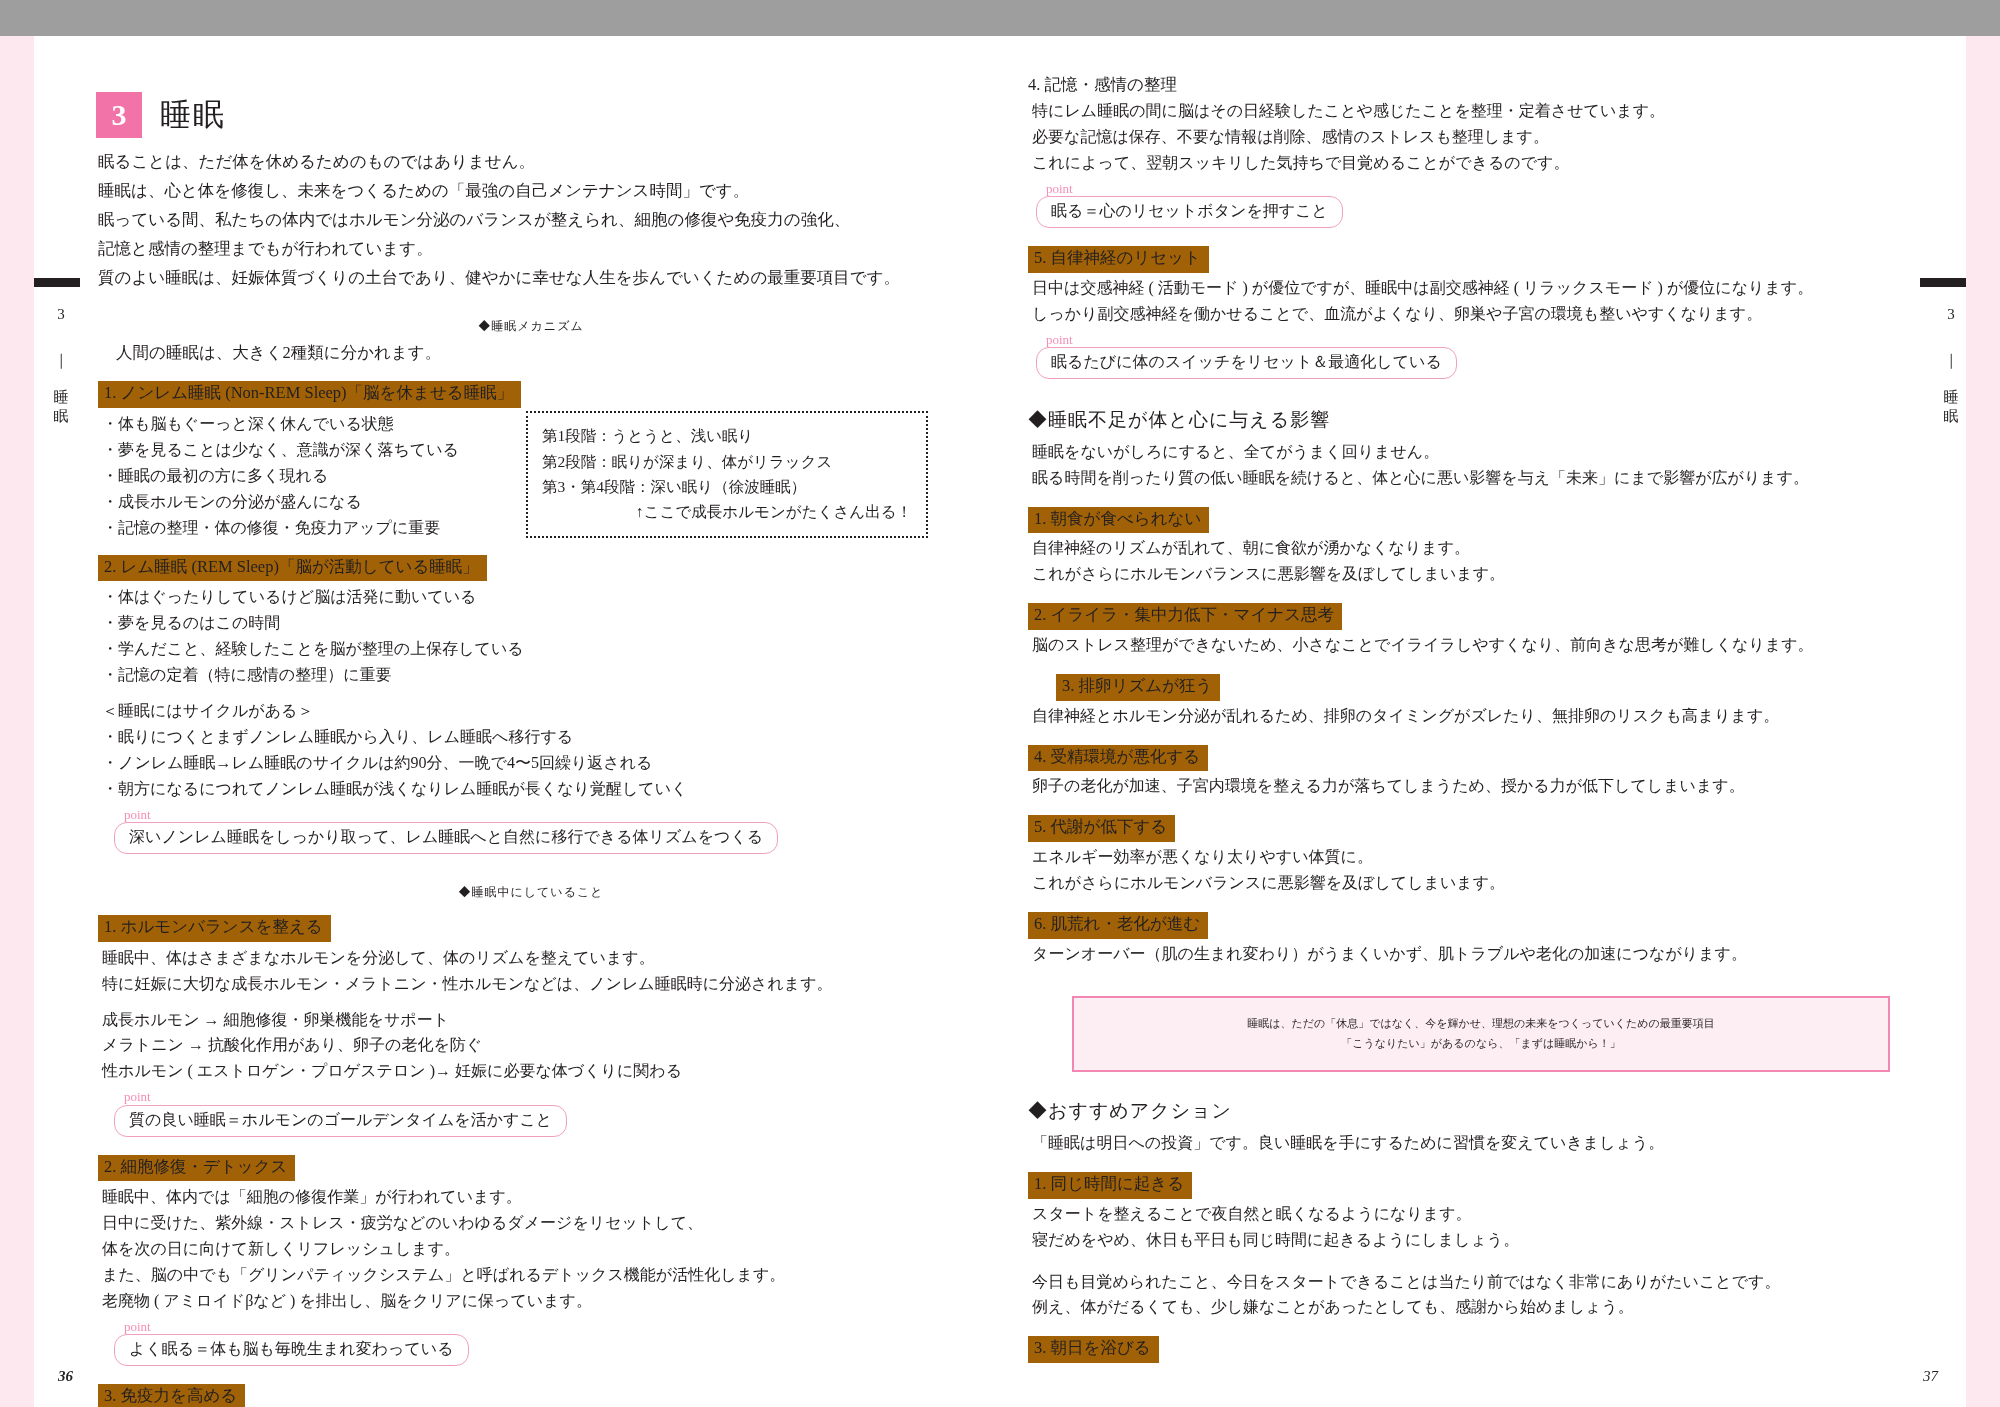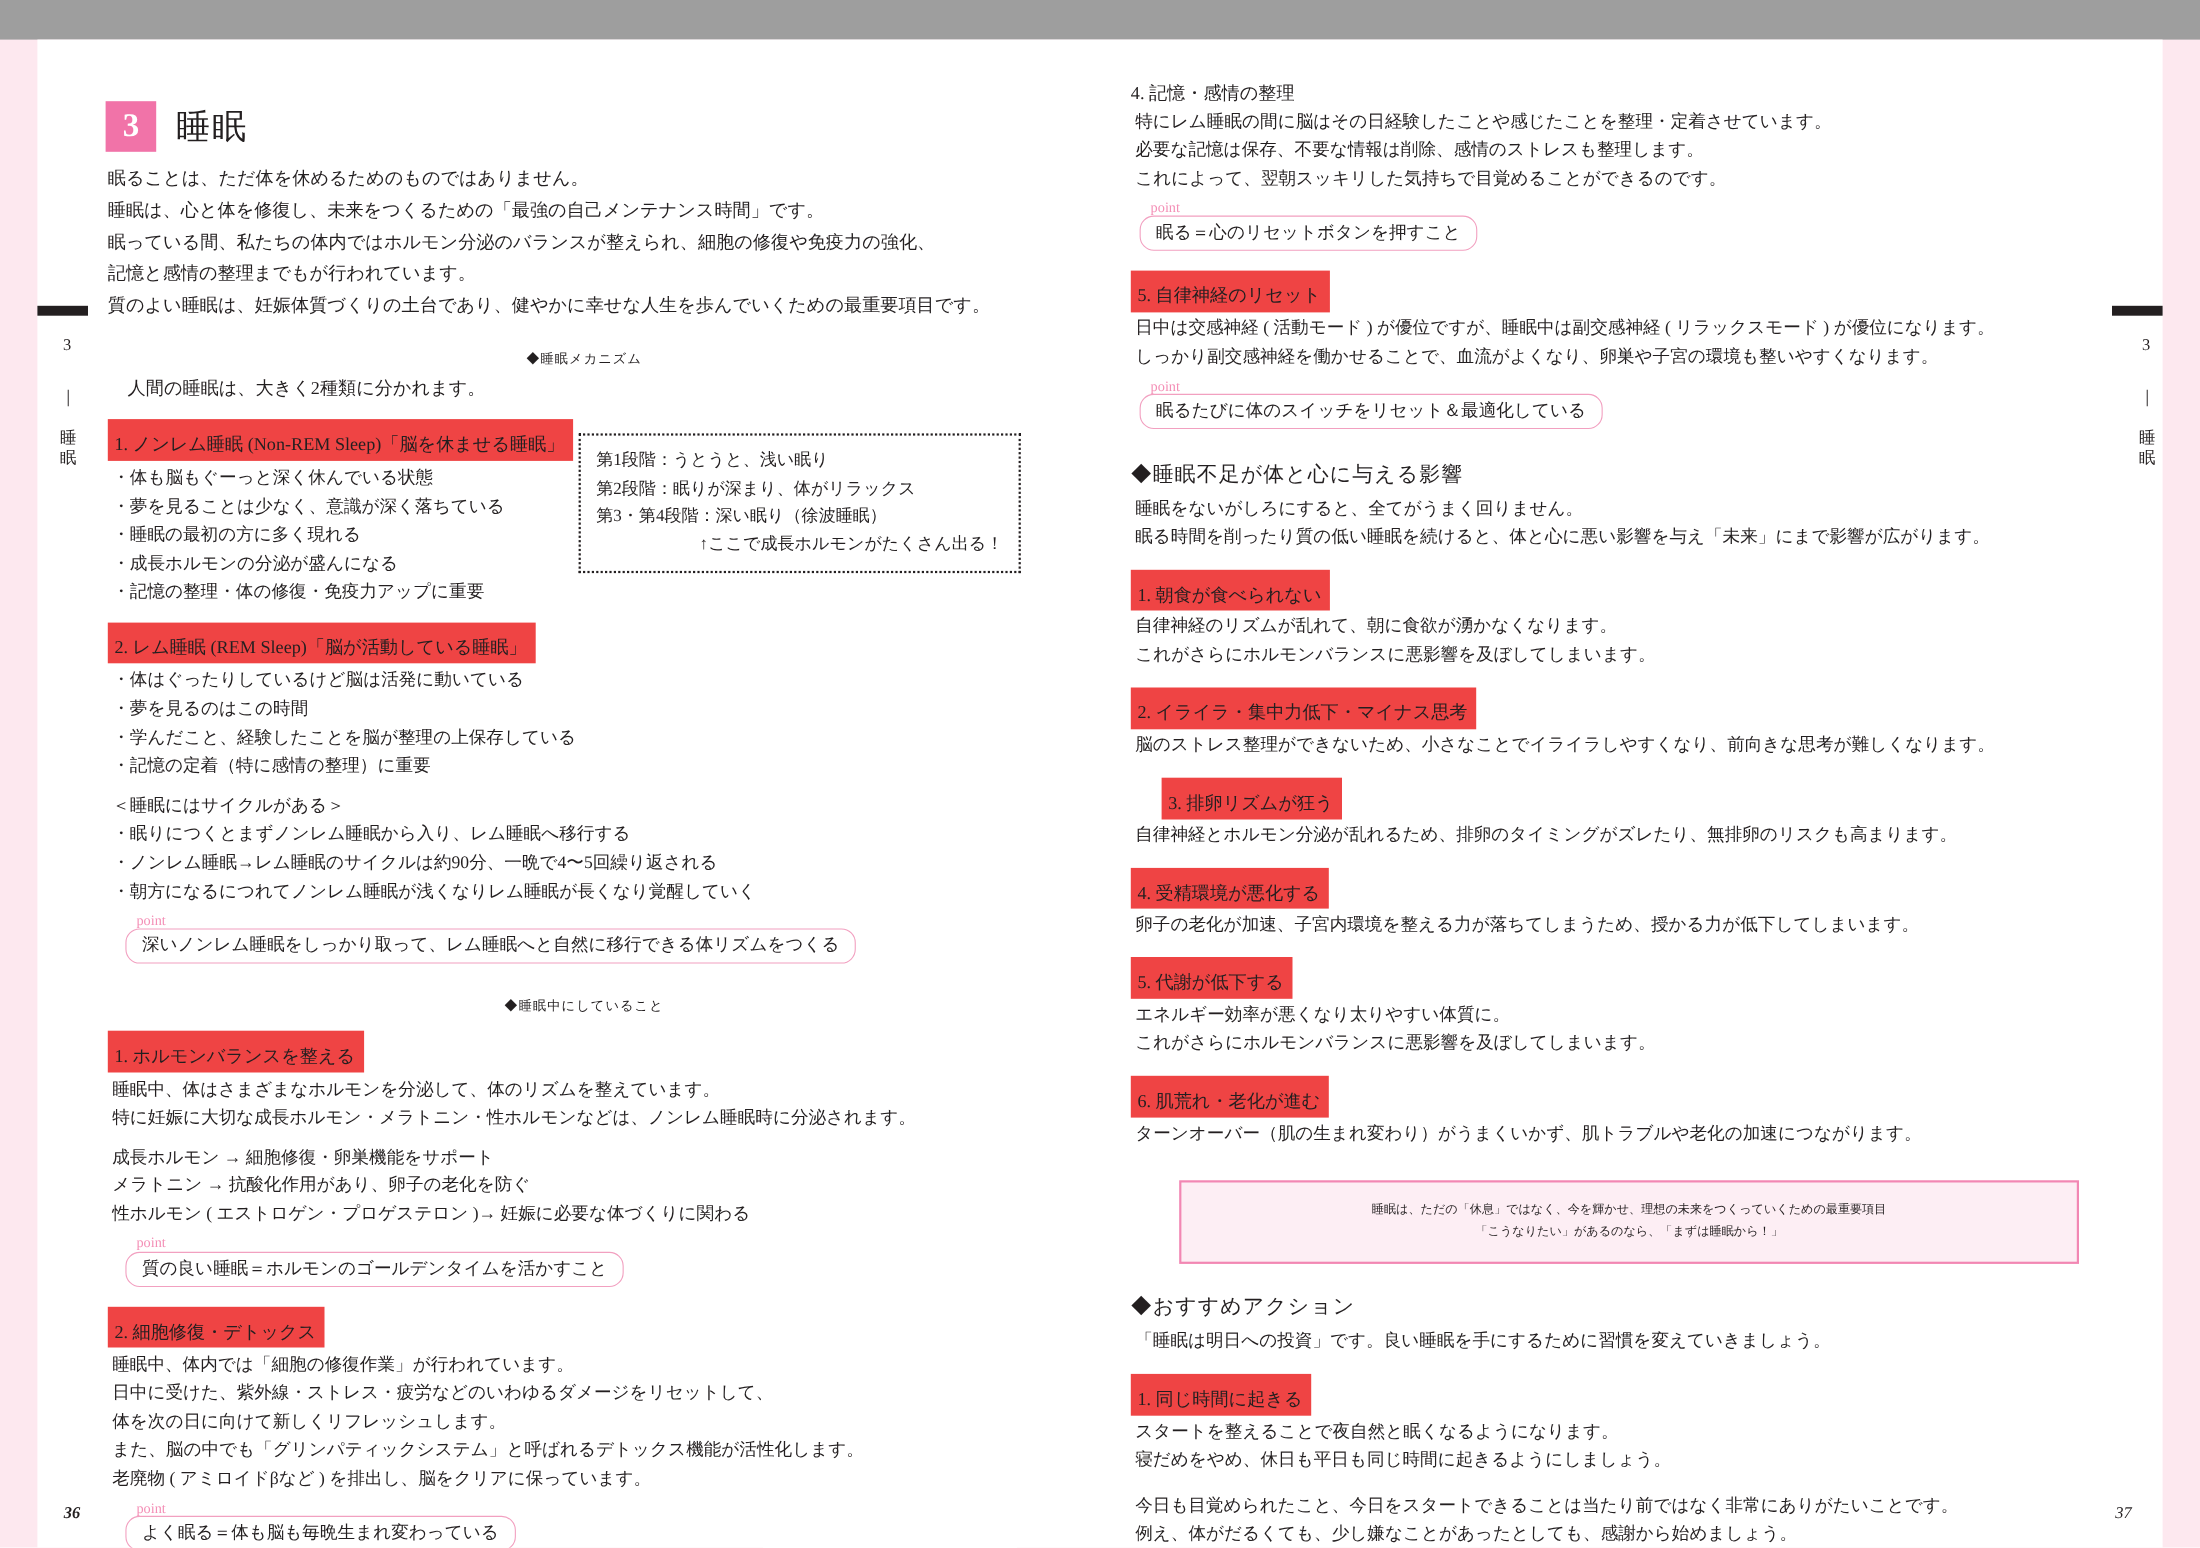--- a/index.html
+++ b/index.html
@@ -92,22 +92,22 @@
   }
   .sec-sub {
     margin: 0 0 6px 42px;
     font-size: 16.5px;
     line-height: 1.7;
   }
 
   
   .hl {
     display: inline-block;
-    background: #ef4444;
-    padding: 11px 8px 2px 6px;
+    background: #a16207;
+    padding: 0 8px 2px 6px;
     font-size: 16.5px;
     line-height: 1.5;
   }
   .hl-wrap { margin: 14px 0 3px 24px; }
 
   .bullets {
     margin: 0 0 0 28px;
     font-size: 16px;
     line-height: 1.62;
   }
@@ -260,21 +260,21 @@
             <span class="hl">1. ノンレム睡眠 (Non-REM Sleep)「脳を休ませる睡眠」</span>
           </div>
           <div class="bullets">
             <div>・体も脳もぐーっと深く休んでいる状態</div>
             <div>・夢を見ることは少なく、意識が深く落ちている</div>
             <div>・睡眠の最初の方に多く現れる</div>
             <div>・成長ホルモンの分泌が盛んになる</div>
             <div>・記憶の整理・体の修復・免疫力アップに重要</div>
           </div>
 
-          <div class="dotted-box" style="left:452px; top:13px; width:370px;">
+          <div class="dotted-box" style="left:452px; top:30px; width:370px;">
             <div>第1段階：うとうと、浅い眠り</div>
             <div>第2段階：眠りが深まり、体がリラックス</div>
             <div>第3・第4段階：深い眠り（徐波睡眠）</div>
             <div class="right">↑ここで成長ホルモンがたくさん出る！</div>
           </div>
         </div>
 
         <div class="hl-wrap">
           <span class="hl">2. レム睡眠 (REM Sleep)「脳が活動している睡眠」</span>
         </div>

